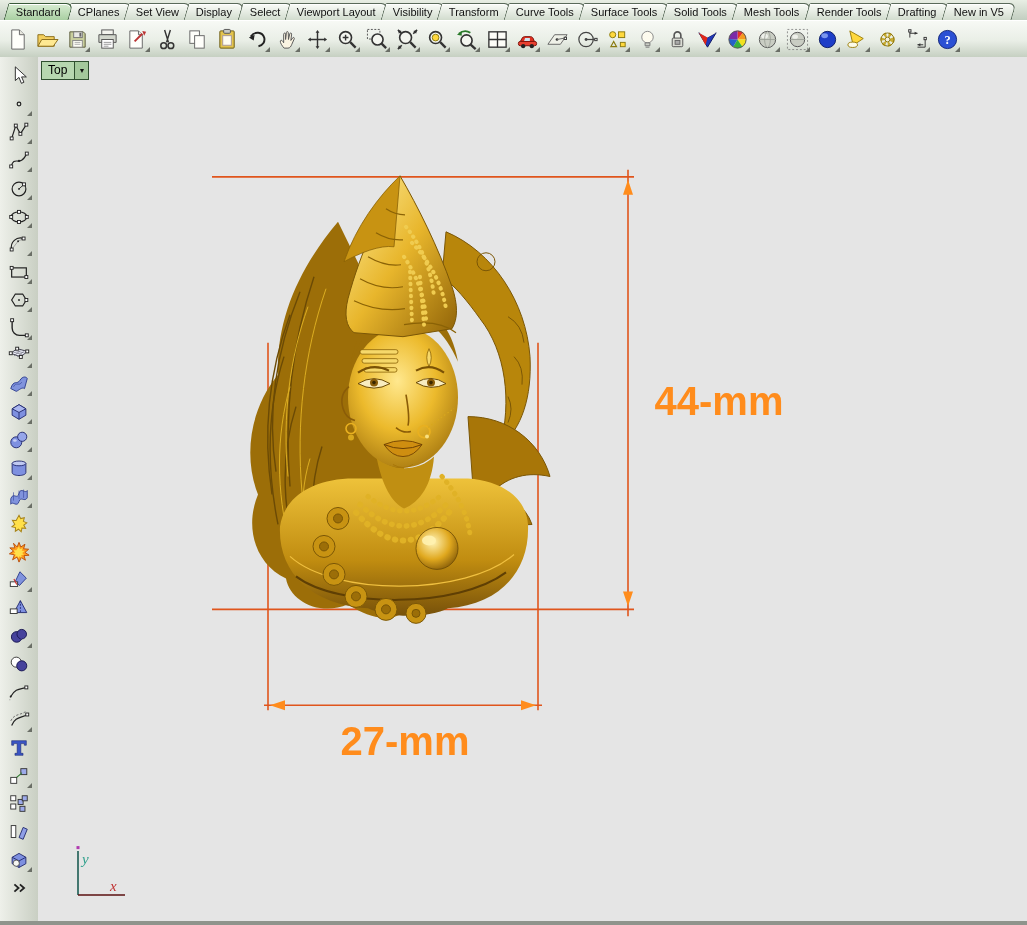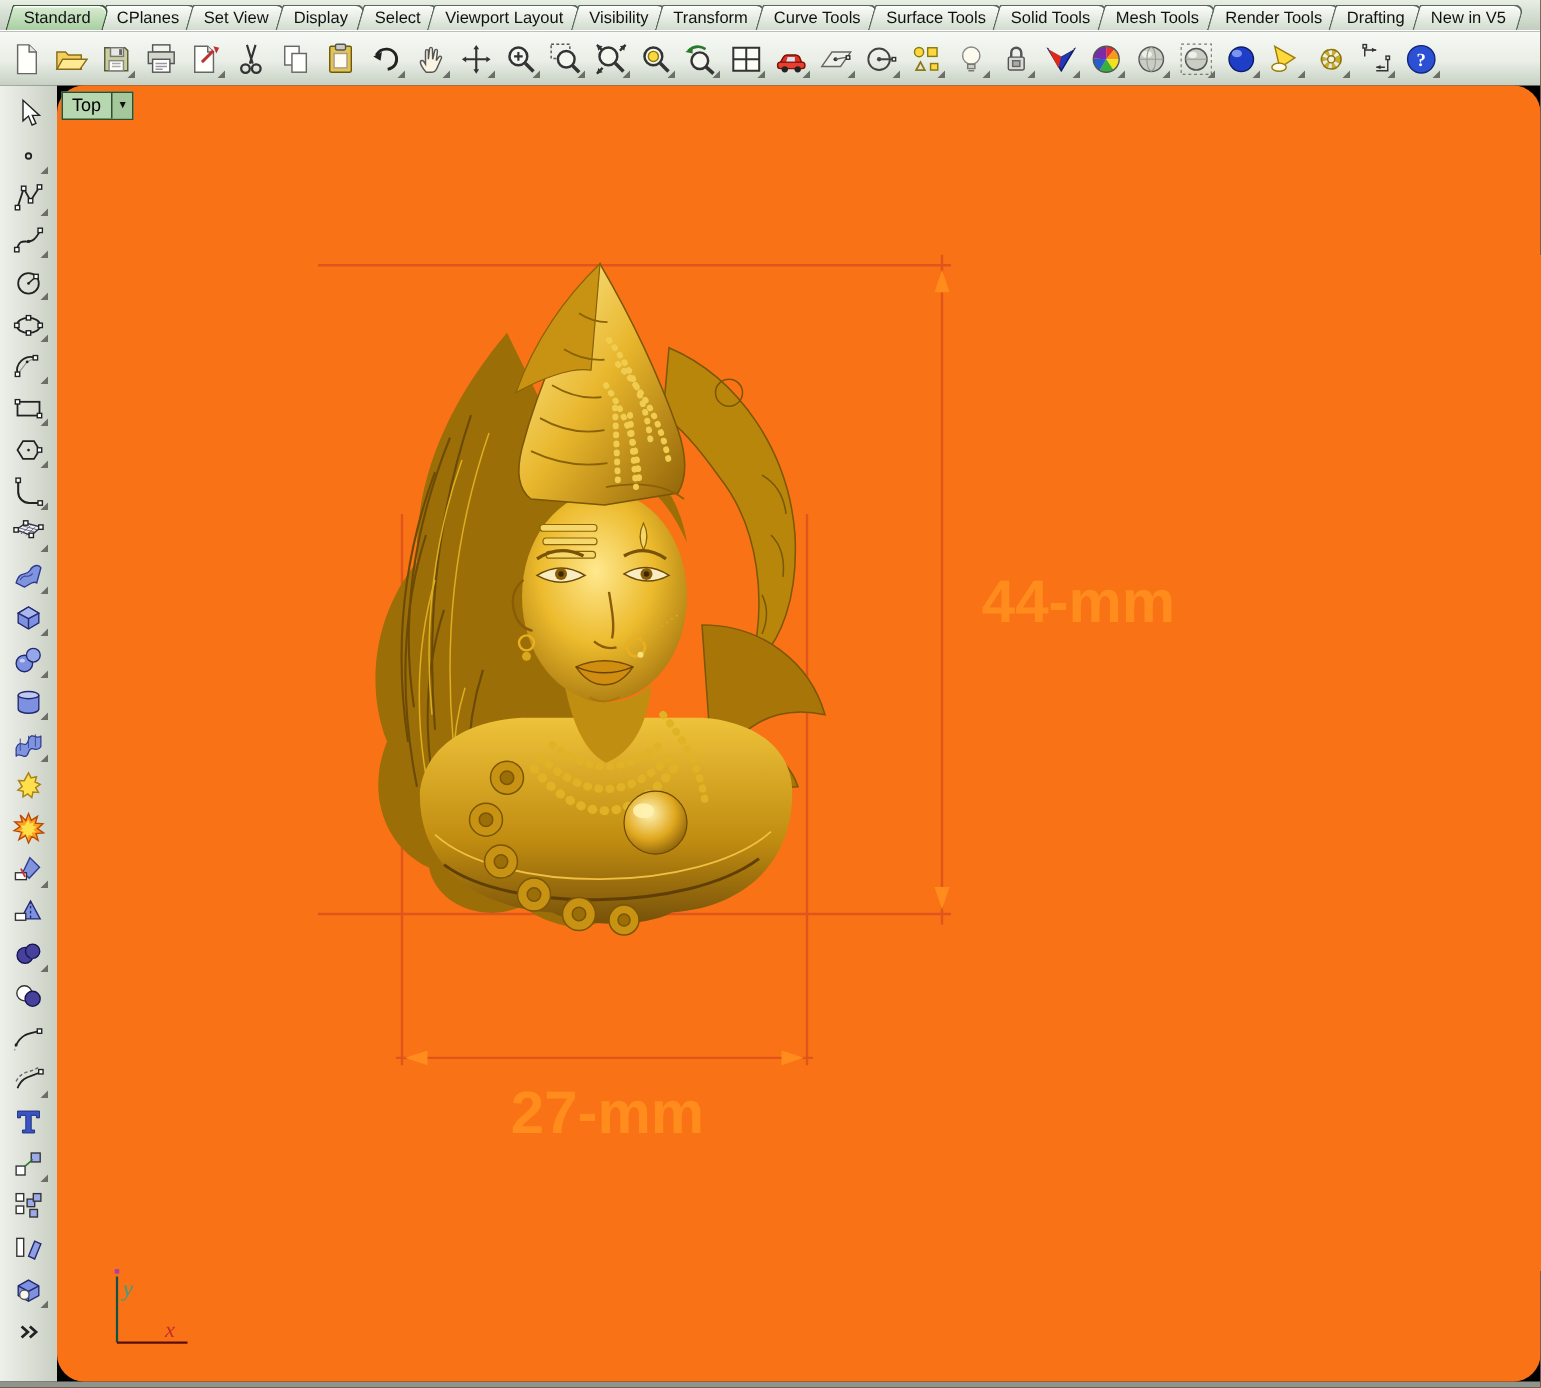--- a/index.html
+++ b/index.html
@@ -19,21 +19,21 @@
   .tbtn{width:28px;height:28px;display:flex;align-items:center;justify-content:center;position:relative;}
   .tbtn svg{width:23px;height:23px;}
   
   .main{flex:1 1 auto;display:flex;min-height:0;}
   .sidebar{width:38px;background:linear-gradient(90deg,#eef0ea,#c9cfc3);display:flex;flex-direction:column;
     align-items:center;padding-top:5px;gap:1px;flex:0 0 auto;}
   .sbtn{width:28px;height:27px;display:flex;align-items:center;justify-content:center;position:relative;}
   .sbtn svg{width:22px;height:22px;}
   .fly:after{content:"";position:absolute;right:1px;bottom:1px;
     border-left:5px solid transparent;border-bottom:5px solid #6a6e66;}
-  .viewport{flex:1 1 auto;background:#f97316;position:relative;border-radius:18px;}
+  .viewport{flex:1 1 auto;background:#e5e5e5;position:relative;}
   .vp-label{position:absolute;left:3px;top:4px;display:flex;border:1px solid #2f4f2f;background:#b7d7b0;
     font-size:12px;z-index:5;}
   .vp-label .txt{padding:1px 7px 2px 6px;color:#000;}
   .vp-label .dd{width:13px;background:#a4c89c;border-left:1px solid #2f4f2f;display:flex;align-items:center;
     justify-content:center;font-size:7px;color:#111;}
   .scene{position:absolute;left:0;top:0;width:100%;height:100%;}
   .bottomstrip{height:4px;background:#8f948c;flex:0 0 auto;}
 </style>
 </head>
 <body>

